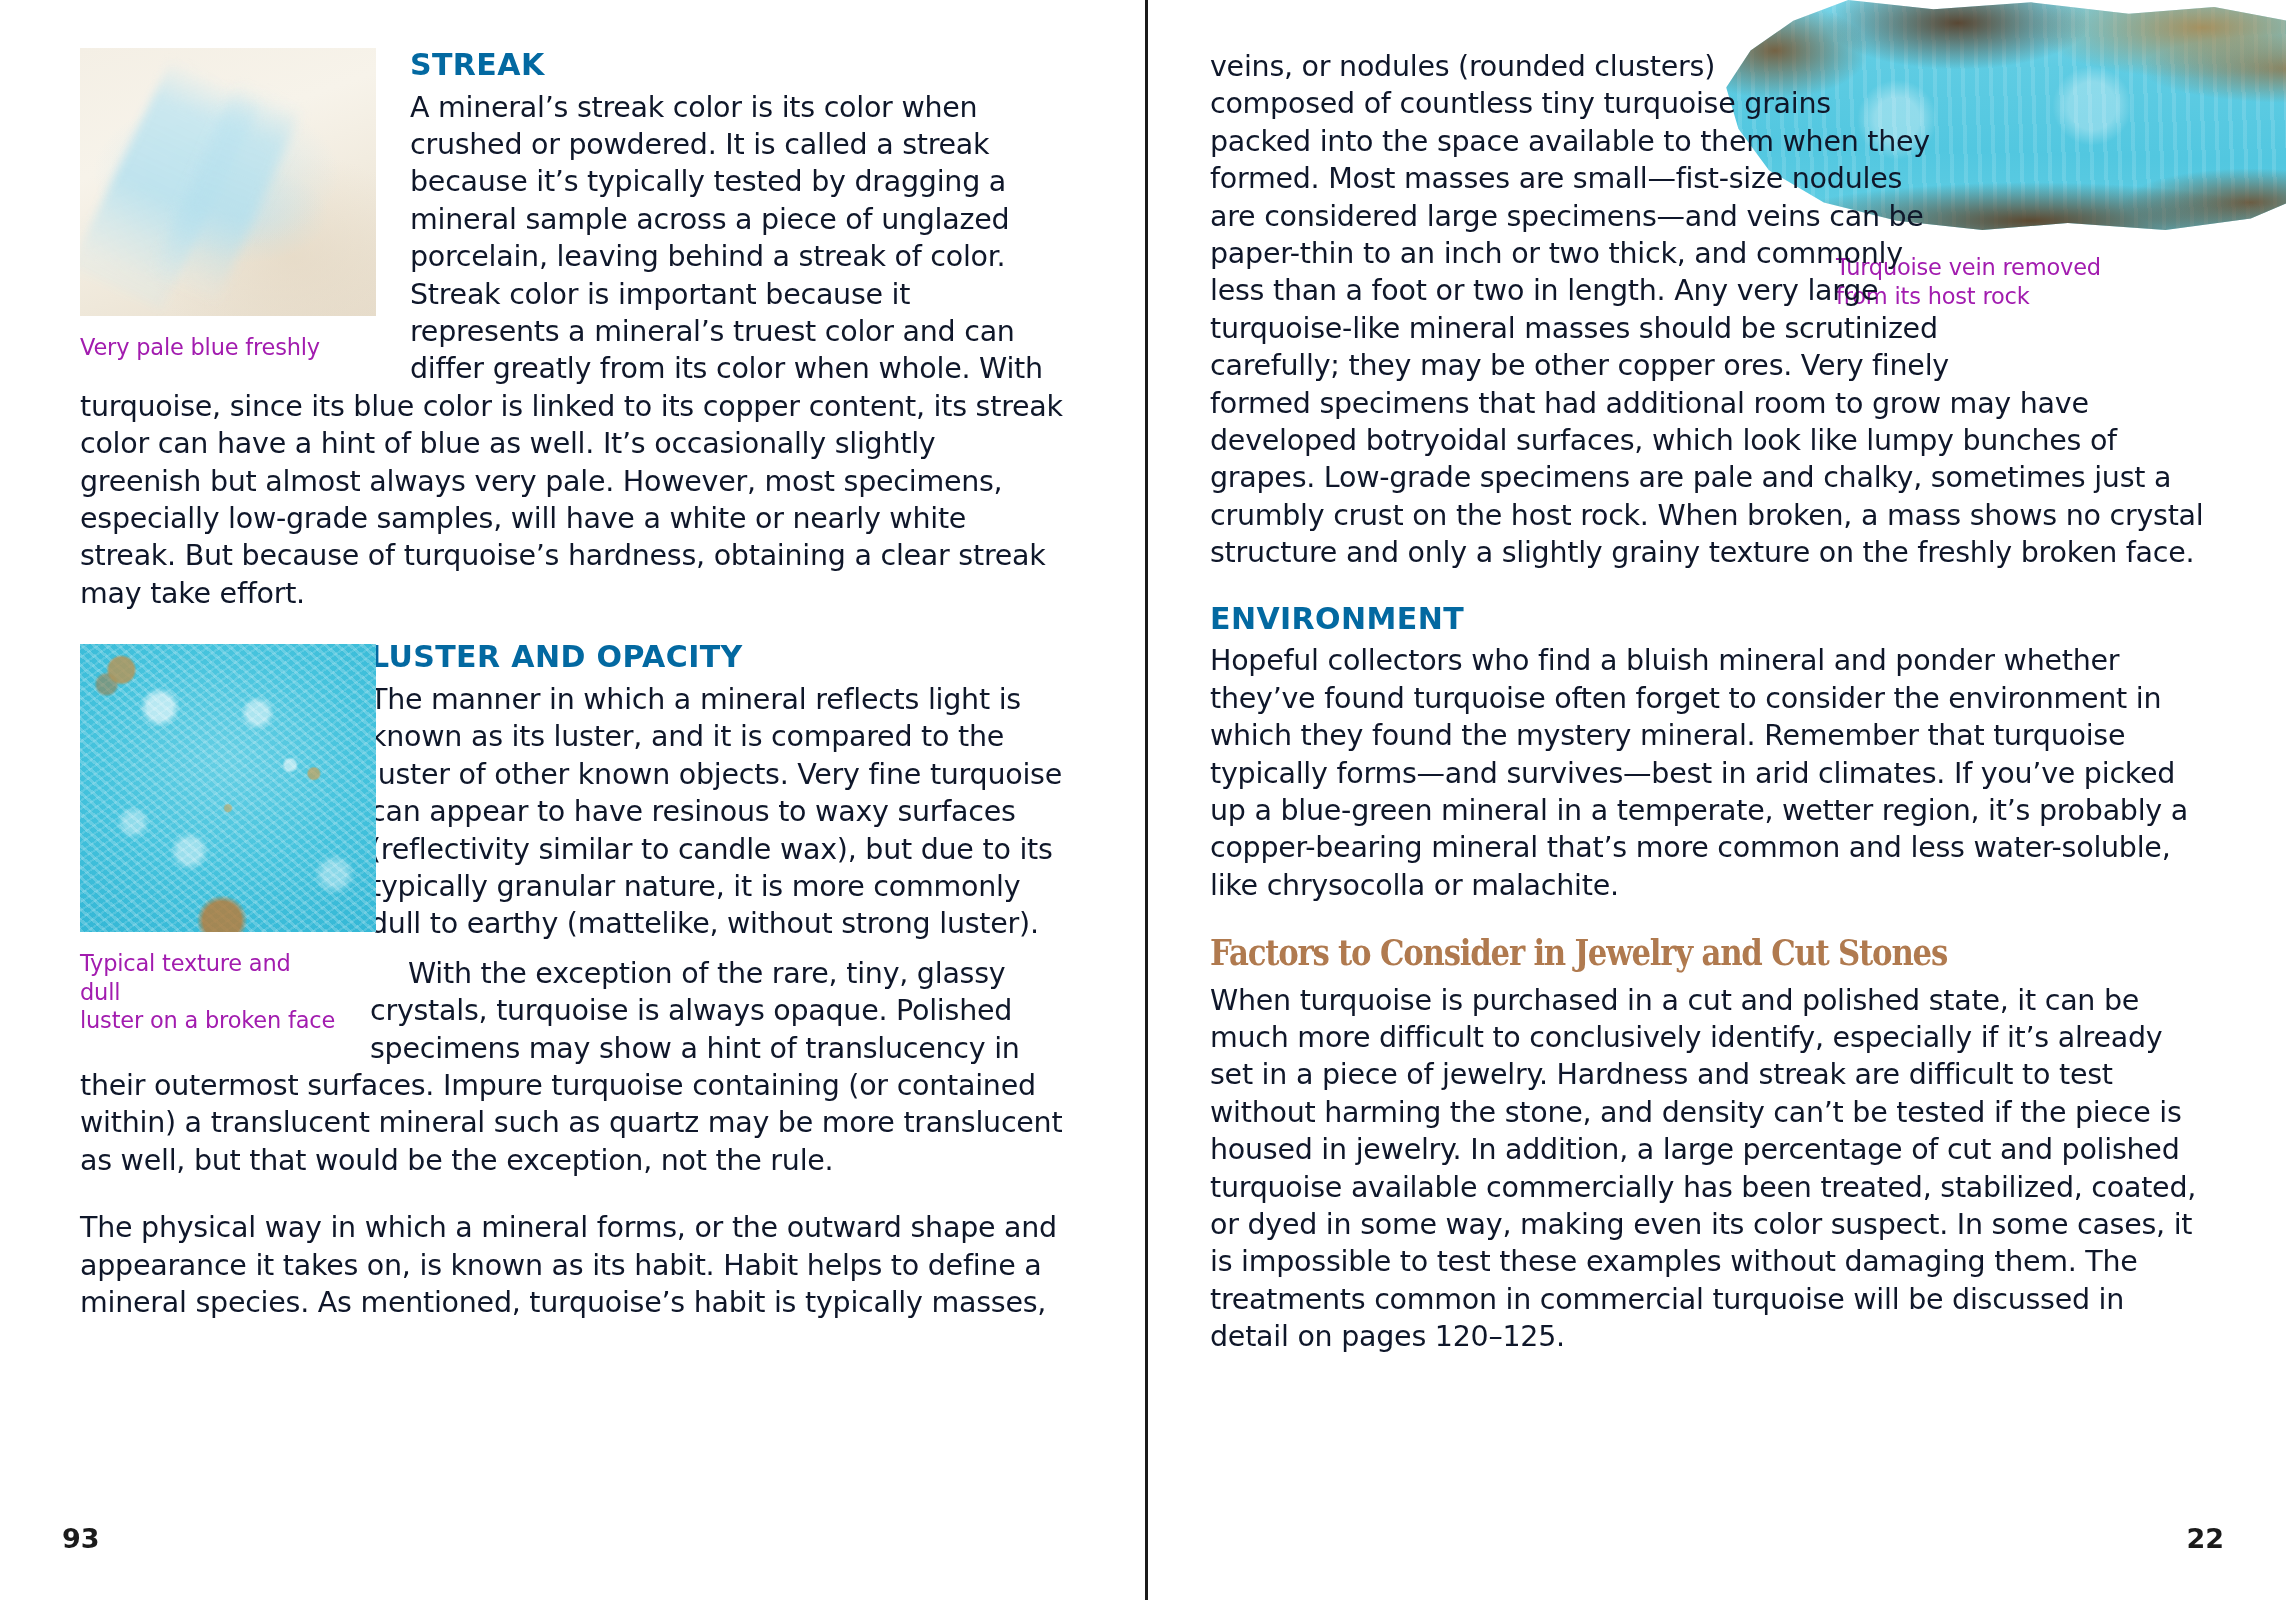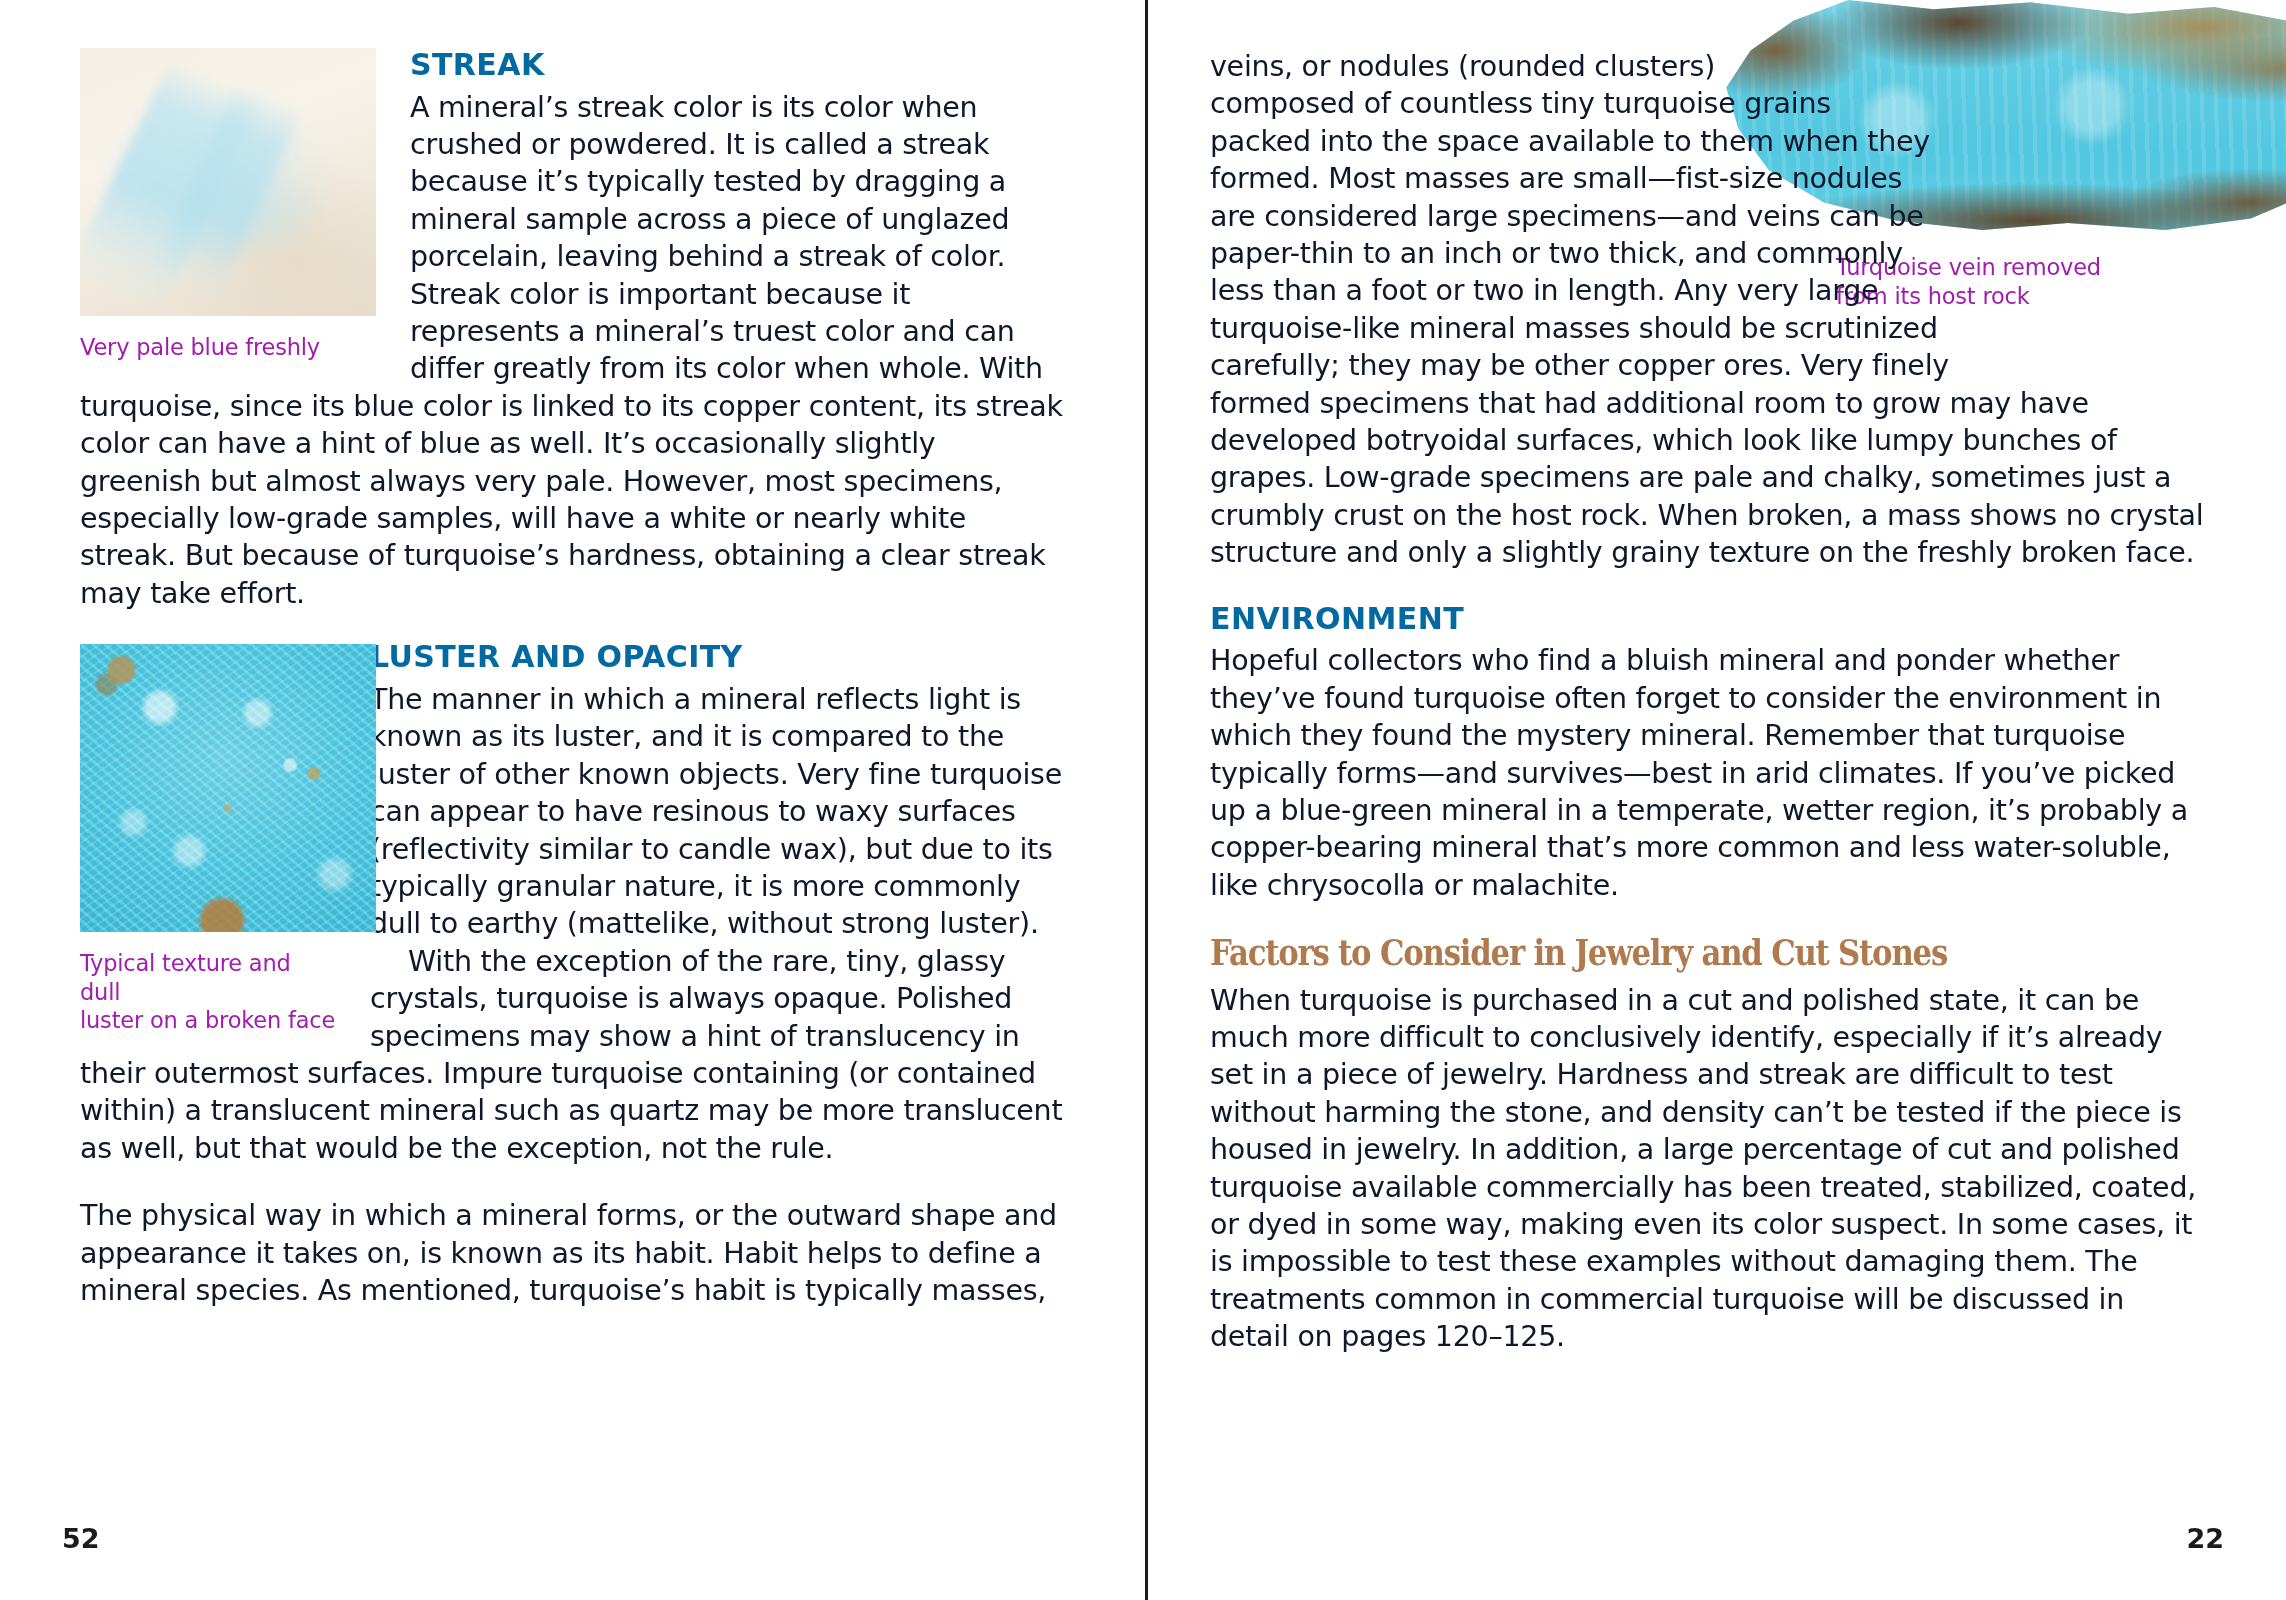--- a/index.html
+++ b/index.html
@@ -195,21 +195,21 @@
     );
   }
   .vein-caption {
     position: absolute;
     left: 122px;
     top: 236px;
     width: 290px;
   }
 
   .clearfix::after { content: ""; display: block; clear: both; }
-  p + p { margin-top: 0; }
+  p + p { margin-top: 12px; }
 </style>
 </head>
 <body>
 
 <div id="spread">
 
   <div id="gutter"></div>
 
   <div class="page" id="page-left">
     <div class="page-body clearfix">
@@ -233,21 +233,21 @@
       <div class="head-teal">LUSTER AND OPACITY</div>
       <p class="body-text">The manner in which a mineral reflects light is known as its luster, and it is compared to the luster of other known objects. Very fine turquoise can appear to have resinous to waxy surfaces (reflectivity similar to candle wax), but due to its typically granular nature, it is more commonly dull to earthy (mattelike, without strong luster).</p>
       <p class="body-text indent">With the exception of the rare, tiny, glassy crystals, turquoise is always opaque. Polished specimens may show a hint of translucency in their outermost surfaces. Impure turquoise containing (or contained within) a translucent mineral such as quartz may be more translucent as well, but that would be the exception, not the rule.</p>
 
       <div style="clear:both; height:30px;"></div>
 
       <p class="body-text">The physical way in which a mineral forms, or the outward shape and appearance it takes on, is known as its habit. Habit helps to define a mineral species. As mentioned, turquoise’s habit is typically masses,</p>
 
     </div>
 
-    <div class="folio" id="folio-left">52</div>
+    <div class="folio" id="folio-left">93</div>
   </div>
 
   <div class="page" id="page-right">
 
     <div class="fig-vein">
       <div class="photo-vein"></div>
       <div class="caption vein-caption" style="white-space:pre-line;">Turquoise vein removed
 from its host rock</div>
     </div>
 

